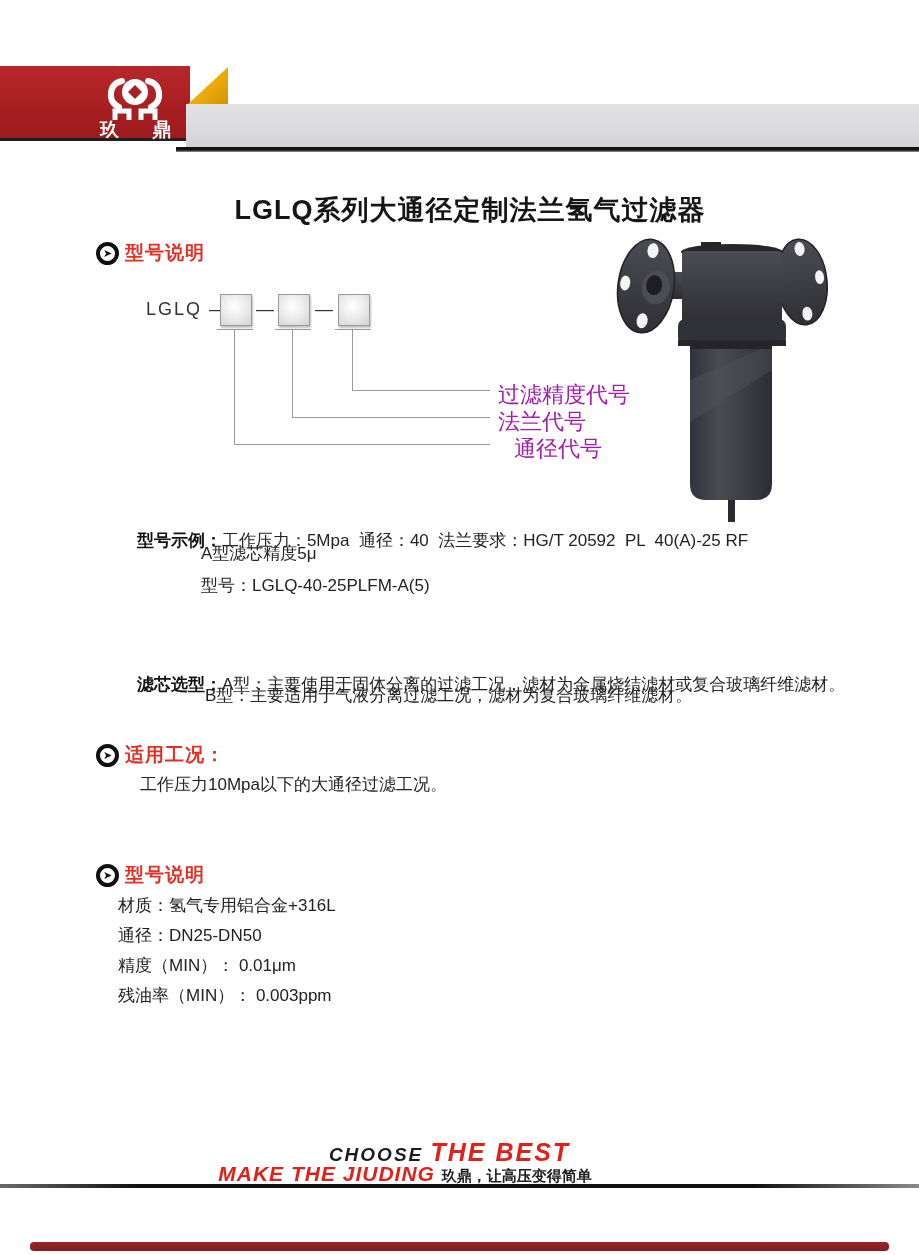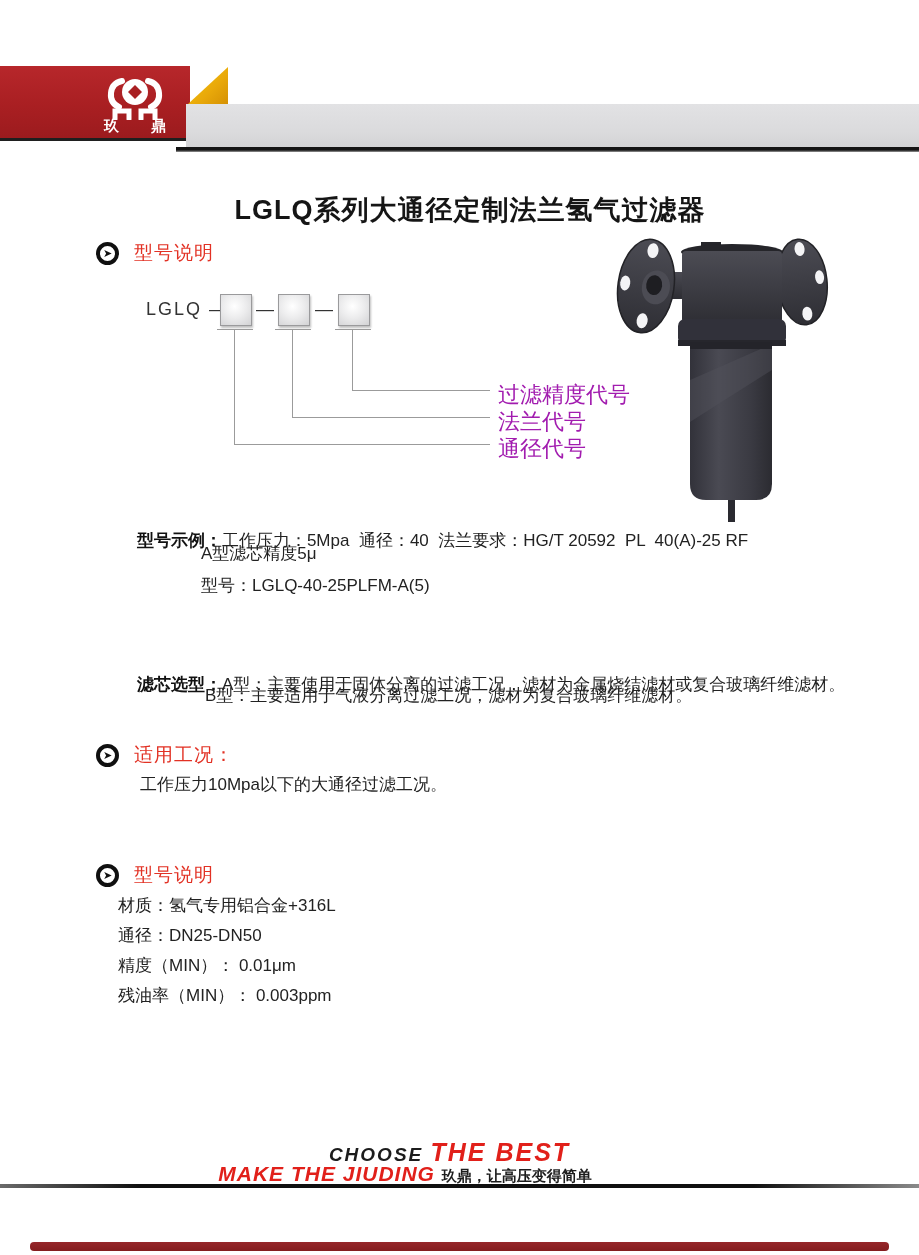--- a/index.html
+++ b/index.html
@@ -12,33 +12,33 @@
     border-bottom:3px solid #1f1f1f;}
   .gold-tri{position:absolute;left:188px;top:67px;width:40px;height:37px;
     background:linear-gradient(135deg,#f6c50a 0%,#e9a90a 60%,#d59104 100%);
     clip-path:polygon(100% 0,100% 100%,0 100%);}
   .graybar{position:absolute;left:186px;top:104px;width:733px;height:43px;
     background:linear-gradient(180deg,#e2e2e4 0%,#dadadc 70%,#d2d2d4 100%);}
   .graybar-edge{position:absolute;left:176px;top:147px;width:743px;height:5px;
     background:linear-gradient(180deg,#141414 0%,#141414 60%,#9a9a9a 100%);}
   .logo-wrap{position:absolute;left:94px;top:74px;width:82px;height:64px;}
   .logo-caption{position:absolute;left:86px;top:117px;width:98px;text-align:center;
-    color:#fff;font-size:15px;font-weight:bold;letter-spacing:14px;text-indent:14px;white-space:pre;}
+    color:#fff;font-size:19px;font-weight:bold;letter-spacing:14px;text-indent:14px;white-space:pre;}
 
   
   .page-title{position:absolute;left:0;top:192px;width:919px;text-align:center;
     padding-left:21px;box-sizing:border-box;
     font-size:27px;font-weight:bold;color:#151515;letter-spacing:1px;}
 
   
   .sec{position:absolute;display:flex;align-items:center;}
   .sec-icon{width:15px;height:15px;border:4px solid #101010;border-radius:50%;
     background:#fff;color:#101010;font-size:11px;line-height:15px;text-align:center;
     display:inline-block;font-weight:bold;}
-  .sec-label{margin-left:15px;color:#e23124;font-size:19px;font-weight:normal;letter-spacing:1px;white-space:pre;}
+  .sec-label{margin-left:6px;color:#e23124;font-size:19px;font-weight:bold;letter-spacing:1px;white-space:pre;}
 
   
   .code-prefix{position:absolute;left:146px;top:299px;font-size:18px;color:#333;letter-spacing:2px;white-space:pre;}
   .code-box{position:absolute;width:30px;height:30px;top:294px;
     background:radial-gradient(circle at 45% 38%,#ffffff 0%,#ededee 45%,#d2d2d4 100%);
     border:1px solid #9a9a9c;box-shadow:1px 2px 2px rgba(0,0,0,.25);}
   .code-dash{position:absolute;top:299px;width:26px;text-align:center;font-size:18px;color:#333;}
   .dline{position:absolute;background:#9b9b9b;}
   .callout-label{position:absolute;left:498px;font-size:22px;color:#a21caf;white-space:pre;}
 
@@ -102,21 +102,21 @@
   <div class="dline" style="left:275px;top:329px;width:36px;height:1px;"></div>
   <div class="dline" style="left:335px;top:329px;width:36px;height:1px;"></div>
   <div class="dline" style="left:234px;top:329px;width:1px;height:116px;"></div>
   <div class="dline" style="left:292px;top:329px;width:1px;height:89px;"></div>
   <div class="dline" style="left:352px;top:329px;width:1px;height:62px;"></div>
   <div class="dline" style="left:352px;top:390px;width:138px;height:1px;"></div>
   <div class="dline" style="left:292px;top:417px;width:198px;height:1px;"></div>
   <div class="dline" style="left:234px;top:444px;width:256px;height:1px;"></div>
   <span class="callout-label" style="top:380px;">过滤精度代号</span>
   <span class="callout-label" style="top:407px;">法兰代号</span>
-  <span class="callout-label" style="top:434px;">通径代号</span>
+  <span class="callout-label" style="top:434px;margin-left:16px;">通径代号</span>
 
   <div style="position:absolute;left:598px;top:224px;">
     <svg width="256" height="306" viewBox="0 0 256 306">
       <defs>
         <linearGradient id="gBody" x1="0" y1="0" x2="0" y2="1">
           <stop offset="0" stop-color="#4c4c54"></stop>
             <stop offset=".5" stop-color="#3d3d44"></stop>
             <stop offset="1" stop-color="#2e2e34"></stop>
         </linearGradient>
         <linearGradient id="gBowl" x1="0" y1="0" x2="1" y2="0">

